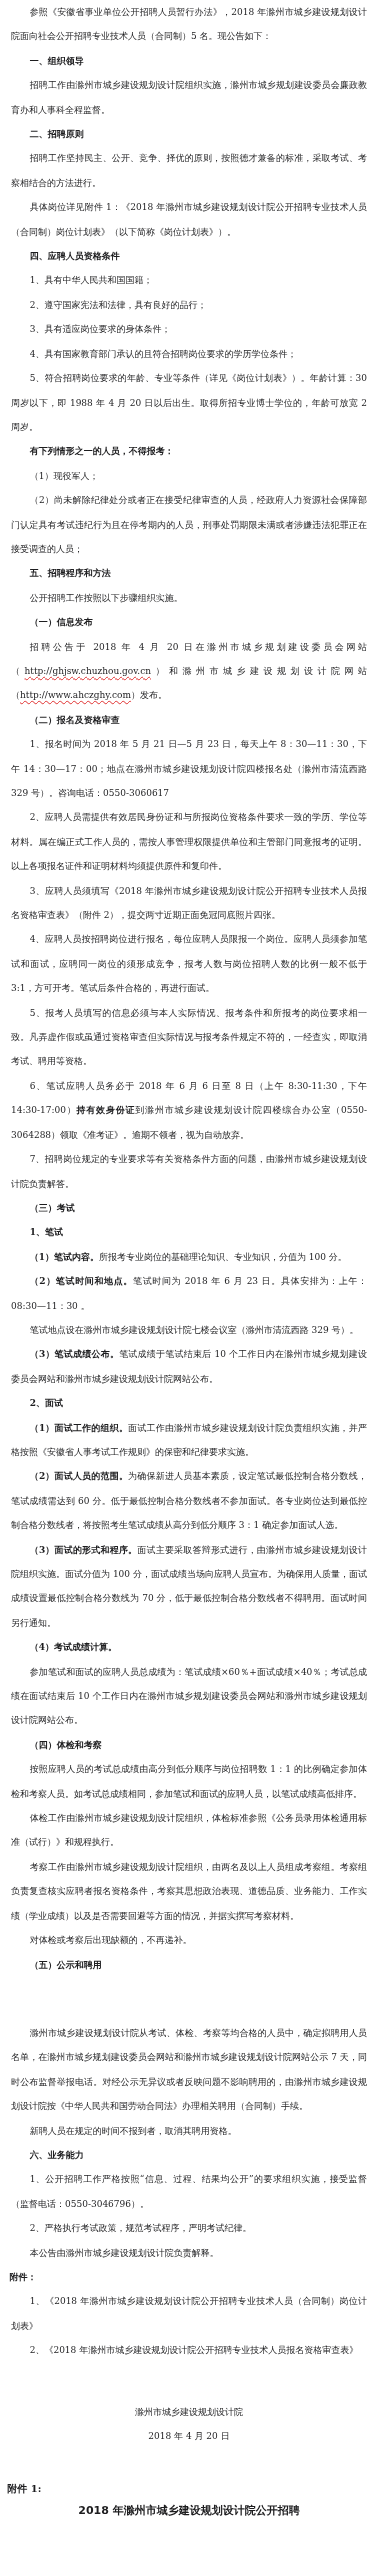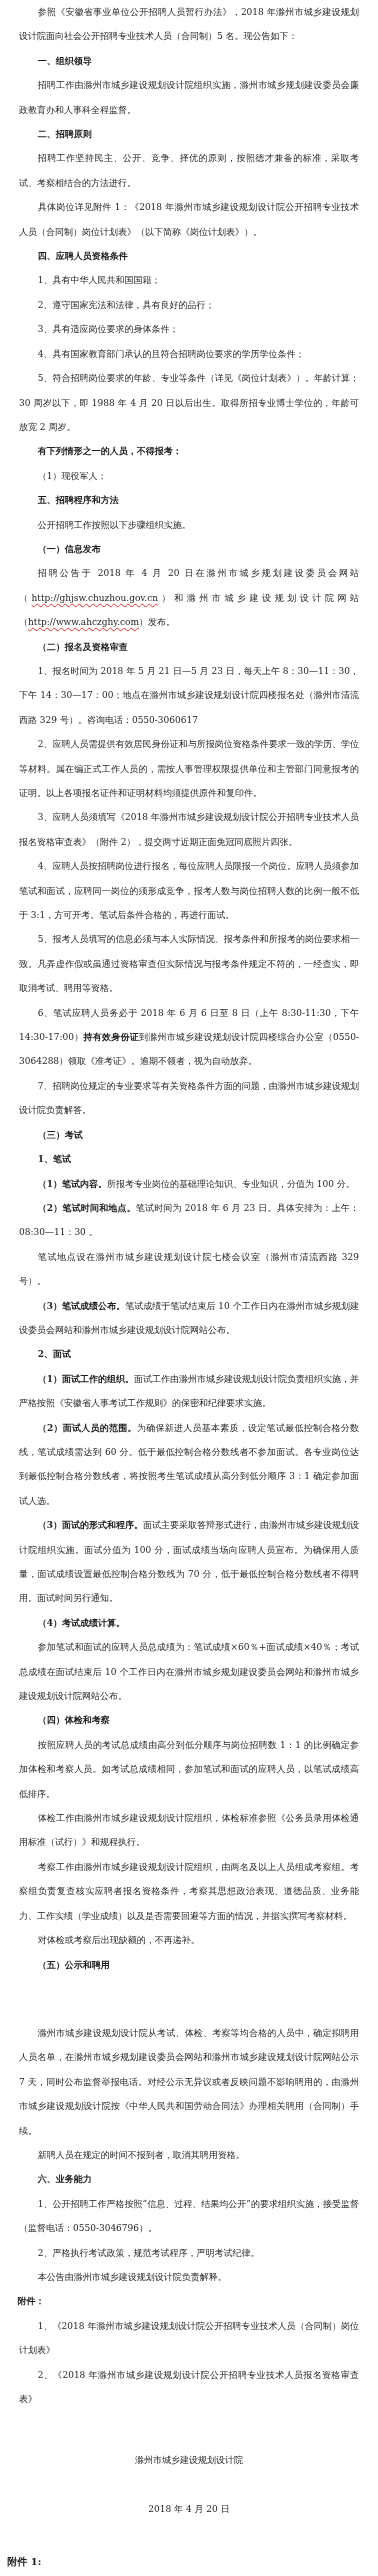--- a/index.html
+++ b/index.html
@@ -2,26 +2,26 @@
 <html style="font-size:8.3px"><head>
 <meta charset="utf-8">
 <style>
   html,body{margin:0;padding:0;}
   body{
     width:378px;height:2576px;background:#ffffff;overflow:hidden;
     font-family:"DejaVu Serif","Liberation Serif",serif;
     color:#1d1d1f;
   }
   
-  .doc{padding:0 19px;}
+  .doc{padding:0 11px;}
   .blk{margin:0;font-size:9px;line-height:24.4px;text-align:justify;}
   .blk.p,.blk.h{text-indent:18.7px;}
   .blk.h{font-weight:bold;}
   .blk.attach{font-weight:bold;text-indent:0;margin-left:-1.6px;}
-  .blk.center{text-align:center;text-indent:0;margin-top:24px;}
+  .blk.center{text-align:center;text-indent:0;}
   .bold{font-weight:bold;}
   .url{
     text-decoration-line:underline;text-decoration-style:wavy;
     text-decoration-color:#e03131;text-decoration-thickness:0.5px;
     text-underline-offset:2.1px;
   }
   
   .att1-label{font-size:10px;font-weight:bold;margin:30px 0 0 7.3px;line-height:21px;}
   .att1-title{
     font-family:"DejaVu Sans","Liberation Sans",sans-serif;
@@ -39,20 +39,21 @@
     <p class="blk p"><span>招聘工作坚持民主、公开、竞争、择优的原则，按照德才兼备的标准，采取考试、考察相结合的方法进行。</span></p>
     <p class="blk p"><span>具体岗位详见附件 1：《2018 年滁州市城乡建设规划设计院公开招聘专业技术人员（合同制）岗位计划表》（以下简称《岗位计划表》）。</span></p>
     <p class="blk h"><span>四、应聘人员资格条件</span></p>
     <p class="blk p"><span>1、具有中华人民共和国国籍；</span></p>
     <p class="blk p"><span>2、遵守国家宪法和法律，具有良好的品行；</span></p>
     <p class="blk p"><span>3、具有适应岗位要求的身体条件；</span></p>
     <p class="blk p"><span>4、具有国家教育部门承认的且符合招聘岗位要求的学历学位条件；</span></p>
     <p class="blk p"><span>5、符合招聘岗位要求的年龄、专业等条件（详见《岗位计划表》）。年龄计算：30 周岁以下，即 1988 年 4 月 20 日以后出生。取得所招专业博士学位的，年龄可放宽 2 周岁。</span></p>
     <p class="blk h"><span>有下列情形之一的人员，不得报考：</span></p>
     <p class="blk p"><span>（1）现役军人；</span></p>
+    <p class="blk p"><span>（2）尚未解除纪律处分或者正在接受纪律审查的人员，经政府人力资源社会保障部门认定具有考试违纪行为且在停考期内的人员，刑事处罚期限未满或者涉嫌违法犯罪正在接受调查的人员；</span></p>
     <p class="blk h"><span>五、招聘程序和方法</span></p>
     <p class="blk p"><span>公开招聘工作按照以下步骤组织实施。</span></p>
     <p class="blk h"><span>（一）信息发布</span></p>
     <p class="blk p"><span>招聘公告于 2018 年 4 月 20 日在滁州市城乡规划建设委员会网站（</span><span class="url">http://ghjsw.chuzhou.gov.cn</span><span>）和滁州市城乡建设规划设计院网站（</span><span class="url">http://www.ahczghy.com</span><span>）发布。</span></p>
     <p class="blk h"><span>（二）报名及资格审查</span></p>
     <p class="blk p"><span>1、报名时间为 2018 年 5 月 21 日—5 月 23 日，每天上午 8：30—11：30，下午 14：30—17：00；地点在滁州市城乡建设规划设计院四楼报名处（滁州市清流西路 329 号）。咨询电话：0550-3060617</span></p>
     <p class="blk p"><span>2、应聘人员需提供有效居民身份证和与所报岗位资格条件要求一致的学历、学位等材料。属在编正式工作人员的，需按人事管理权限提供单位和主管部门同意报考的证明。以上各项报名证件和证明材料均须提供原件和复印件。</span></p>
     <p class="blk p"><span>3、应聘人员须填写《2018 年滁州市城乡建设规划设计院公开招聘专业技术人员报名资格审查表》（附件 2），提交两寸近期正面免冠同底照片四张。</span></p>
     <p class="blk p"><span>4、应聘人员按招聘岗位进行报名，每位应聘人员限报一个岗位。应聘人员须参加笔试和面试，应聘同一岗位的须形成竞争，报考人数与岗位招聘人数的比例一般不低于 3:1，方可开考。笔试后条件合格的，再进行面试。</span></p>
     <p class="blk p"><span>5、报考人员填写的信息必须与本人实际情况、报考条件和所报考的岗位要求相一致。凡弄虚作假或虽通过资格审查但实际情况与报考条件规定不符的，一经查实，即取消考试、聘用等资格。</span></p>

